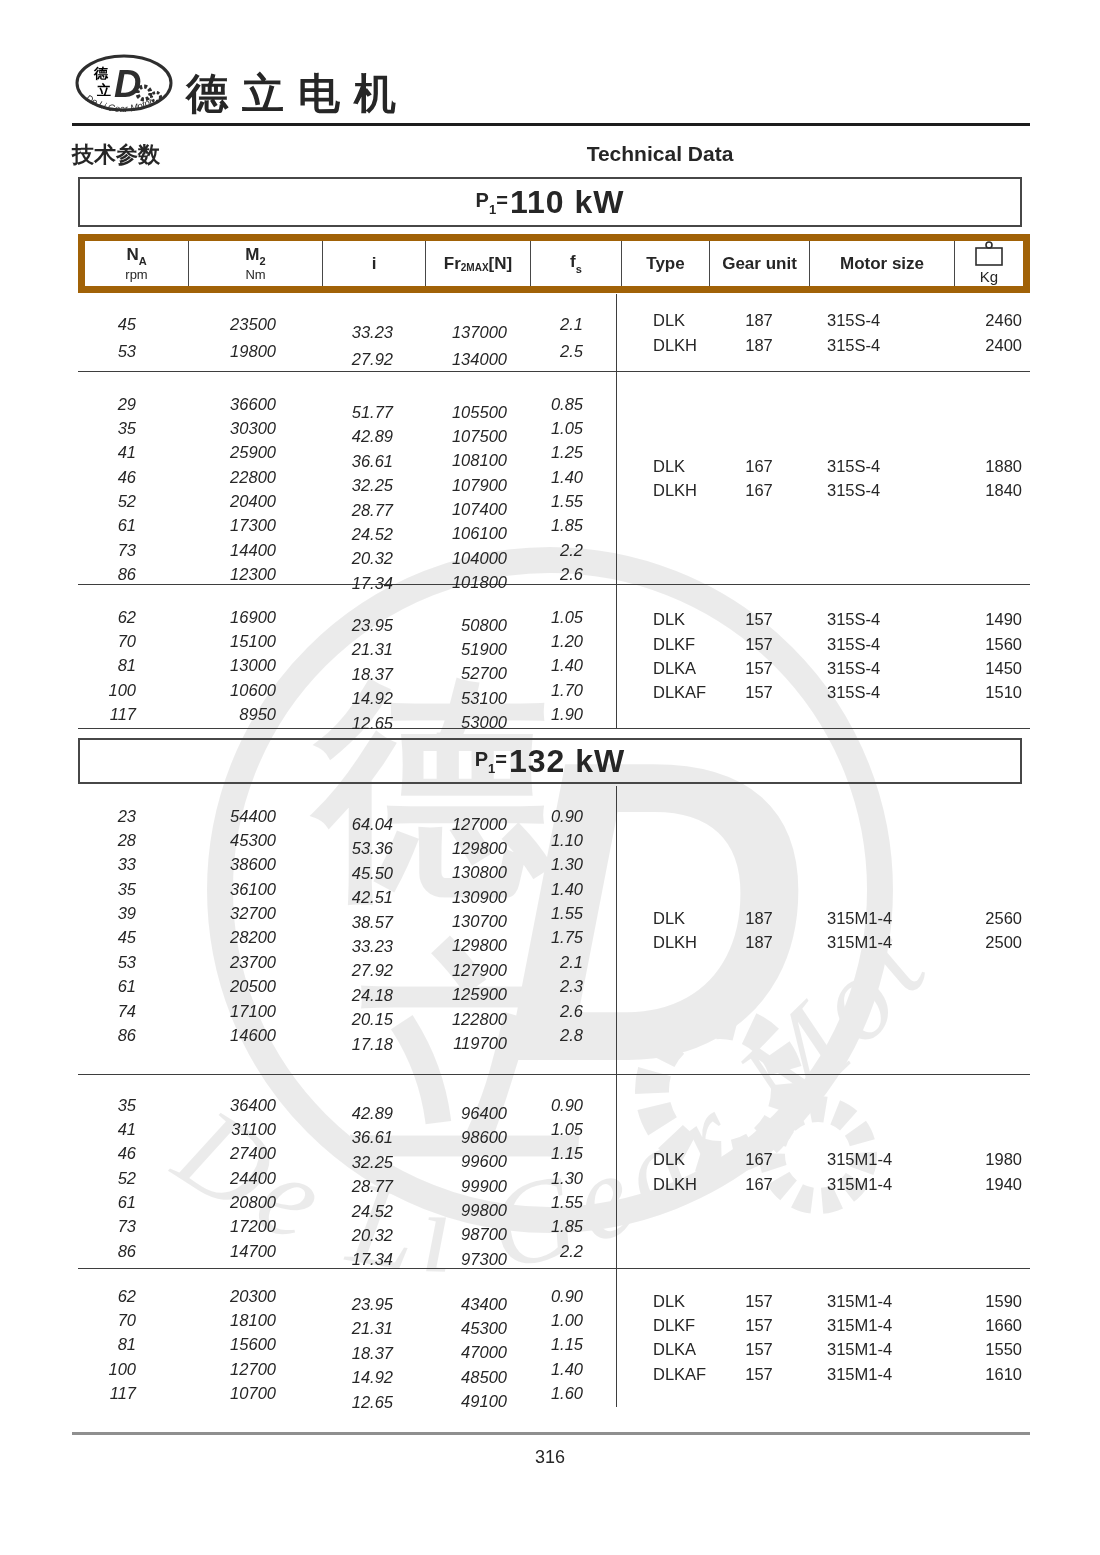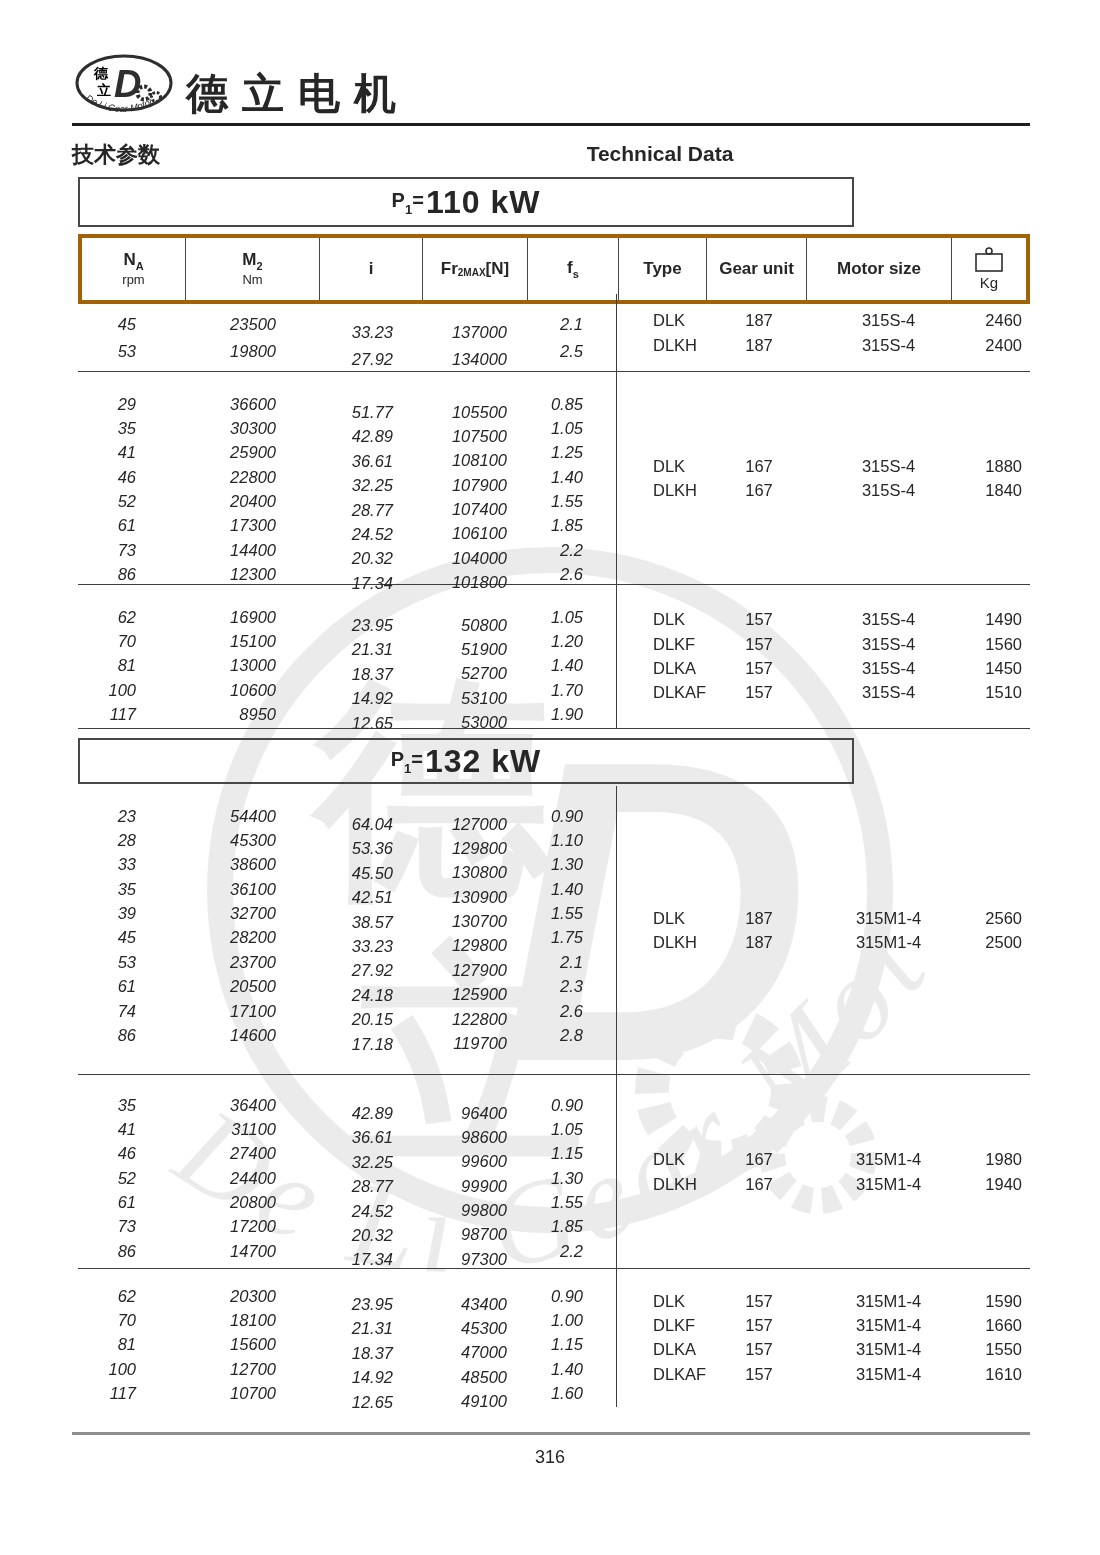--- a/index.html
+++ b/index.html
@@ -15,31 +15,31 @@
   .brand{
     left:186px;top:66px;width:420px;height:56px;
     font-size:42px;font-weight:bold;letter-spacing:14px;
     font-family:"Liberation Serif","DejaVu Serif",serif;
   }
   .toprule{left:72px;top:123px;width:958px;height:3px;background:#1d1d1d;}
   .sec-cn{left:72px;top:140px;font-size:22px;font-weight:bold;}
   .sec-en{left:470px;top:142px;width:380px;text-align:center;font-size:21px;font-weight:bold;}
   
   .titlebox{
-    left:78px;width:776px;border:2px solid #474747;box-sizing:border-box;
+    left:78px;width:944px;border:2px solid #474747;box-sizing:border-box;
     display:flex;align-items:center;justify-content:center;background:transparent;
   }
   .titlebox .tp{font-size:20px;font-weight:bold;}
   .titlebox sub{font-size:13px;font-weight:bold;position:relative;bottom:-2px;}
   .titlebox .tval{font-size:32px;font-weight:bold;letter-spacing:1px;margin-left:2px;}
   #title0{top:177px;height:50px;}
   #title1{top:738px;height:46px;}
   
   .colhead{
-    left:78px;top:234px;width:952px;height:70px;border:4px solid #a16207;
+    left:78px;top:234px;width:952px;height:59px;border:7px solid #a16207;
     box-sizing:border-box;display:grid;
     grid-template-columns:104px 134px 103px 105px 91px 88px 100px 145px auto;
   }
   .hcell{
     border-right:1.5px solid #474747;display:flex;flex-direction:column;
     align-items:center;justify-content:center;line-height:1.15;
   }
   .hcell:last-child{border-right:none;}
   .hmain{font-size:17px;font-weight:bold;}
   .hmain sub{font-size:11px;font-weight:bold;position:relative;bottom:-1px;}
@@ -62,21 +62,21 @@
   .trow{display:grid;grid-template-columns:88px 100px 145px 80px;height:24.4px;align-items:center;}
   .dc{font-size:16.5px;text-align:right;box-sizing:border-box;white-space:nowrap;}
   .dc.c0{padding-right:46px;}
   .dc.c1{padding-right:40px;}
   .dc.c2{padding-right:26px;margin-top:17px;}
   .dc.c3{padding-right:17px;margin-top:16px;}
   .dc.c4{padding-right:34px;}
   .tc{font-size:16.5px;box-sizing:border-box;white-space:nowrap;}
   .tc.t0{text-align:left;padding-left:36px;}
   .tc.t1{text-align:center;padding-left:8px;}
-  .tc.t2{text-align:center;padding-left:22px;}
+  .tc.t2{padding-left:22px;}
   .tc.t3{text-align:right;padding-right:8px;}
   
   #data0 .s0{height:78px;}  #data0 .s0 .leftcol{padding-top:12px;}
   #data0 .s0 .drow{height:27px;}
   #data0 .s1{height:213px;} #data0 .s1 .leftcol{padding-top:14px;}
   #data0 .s2{height:144px;} #data0 .s2 .leftcol{padding-top:14px;}
   #data1 .s0{height:289px;} #data1 .s0 .leftcol{padding-top:12px;}
   #data1 .s1{height:194px;} #data1 .s1 .leftcol{padding-top:12px;}
   #data1 .s2{height:138px;} #data1 .s2 .leftcol{padding-top:9px;}
   

